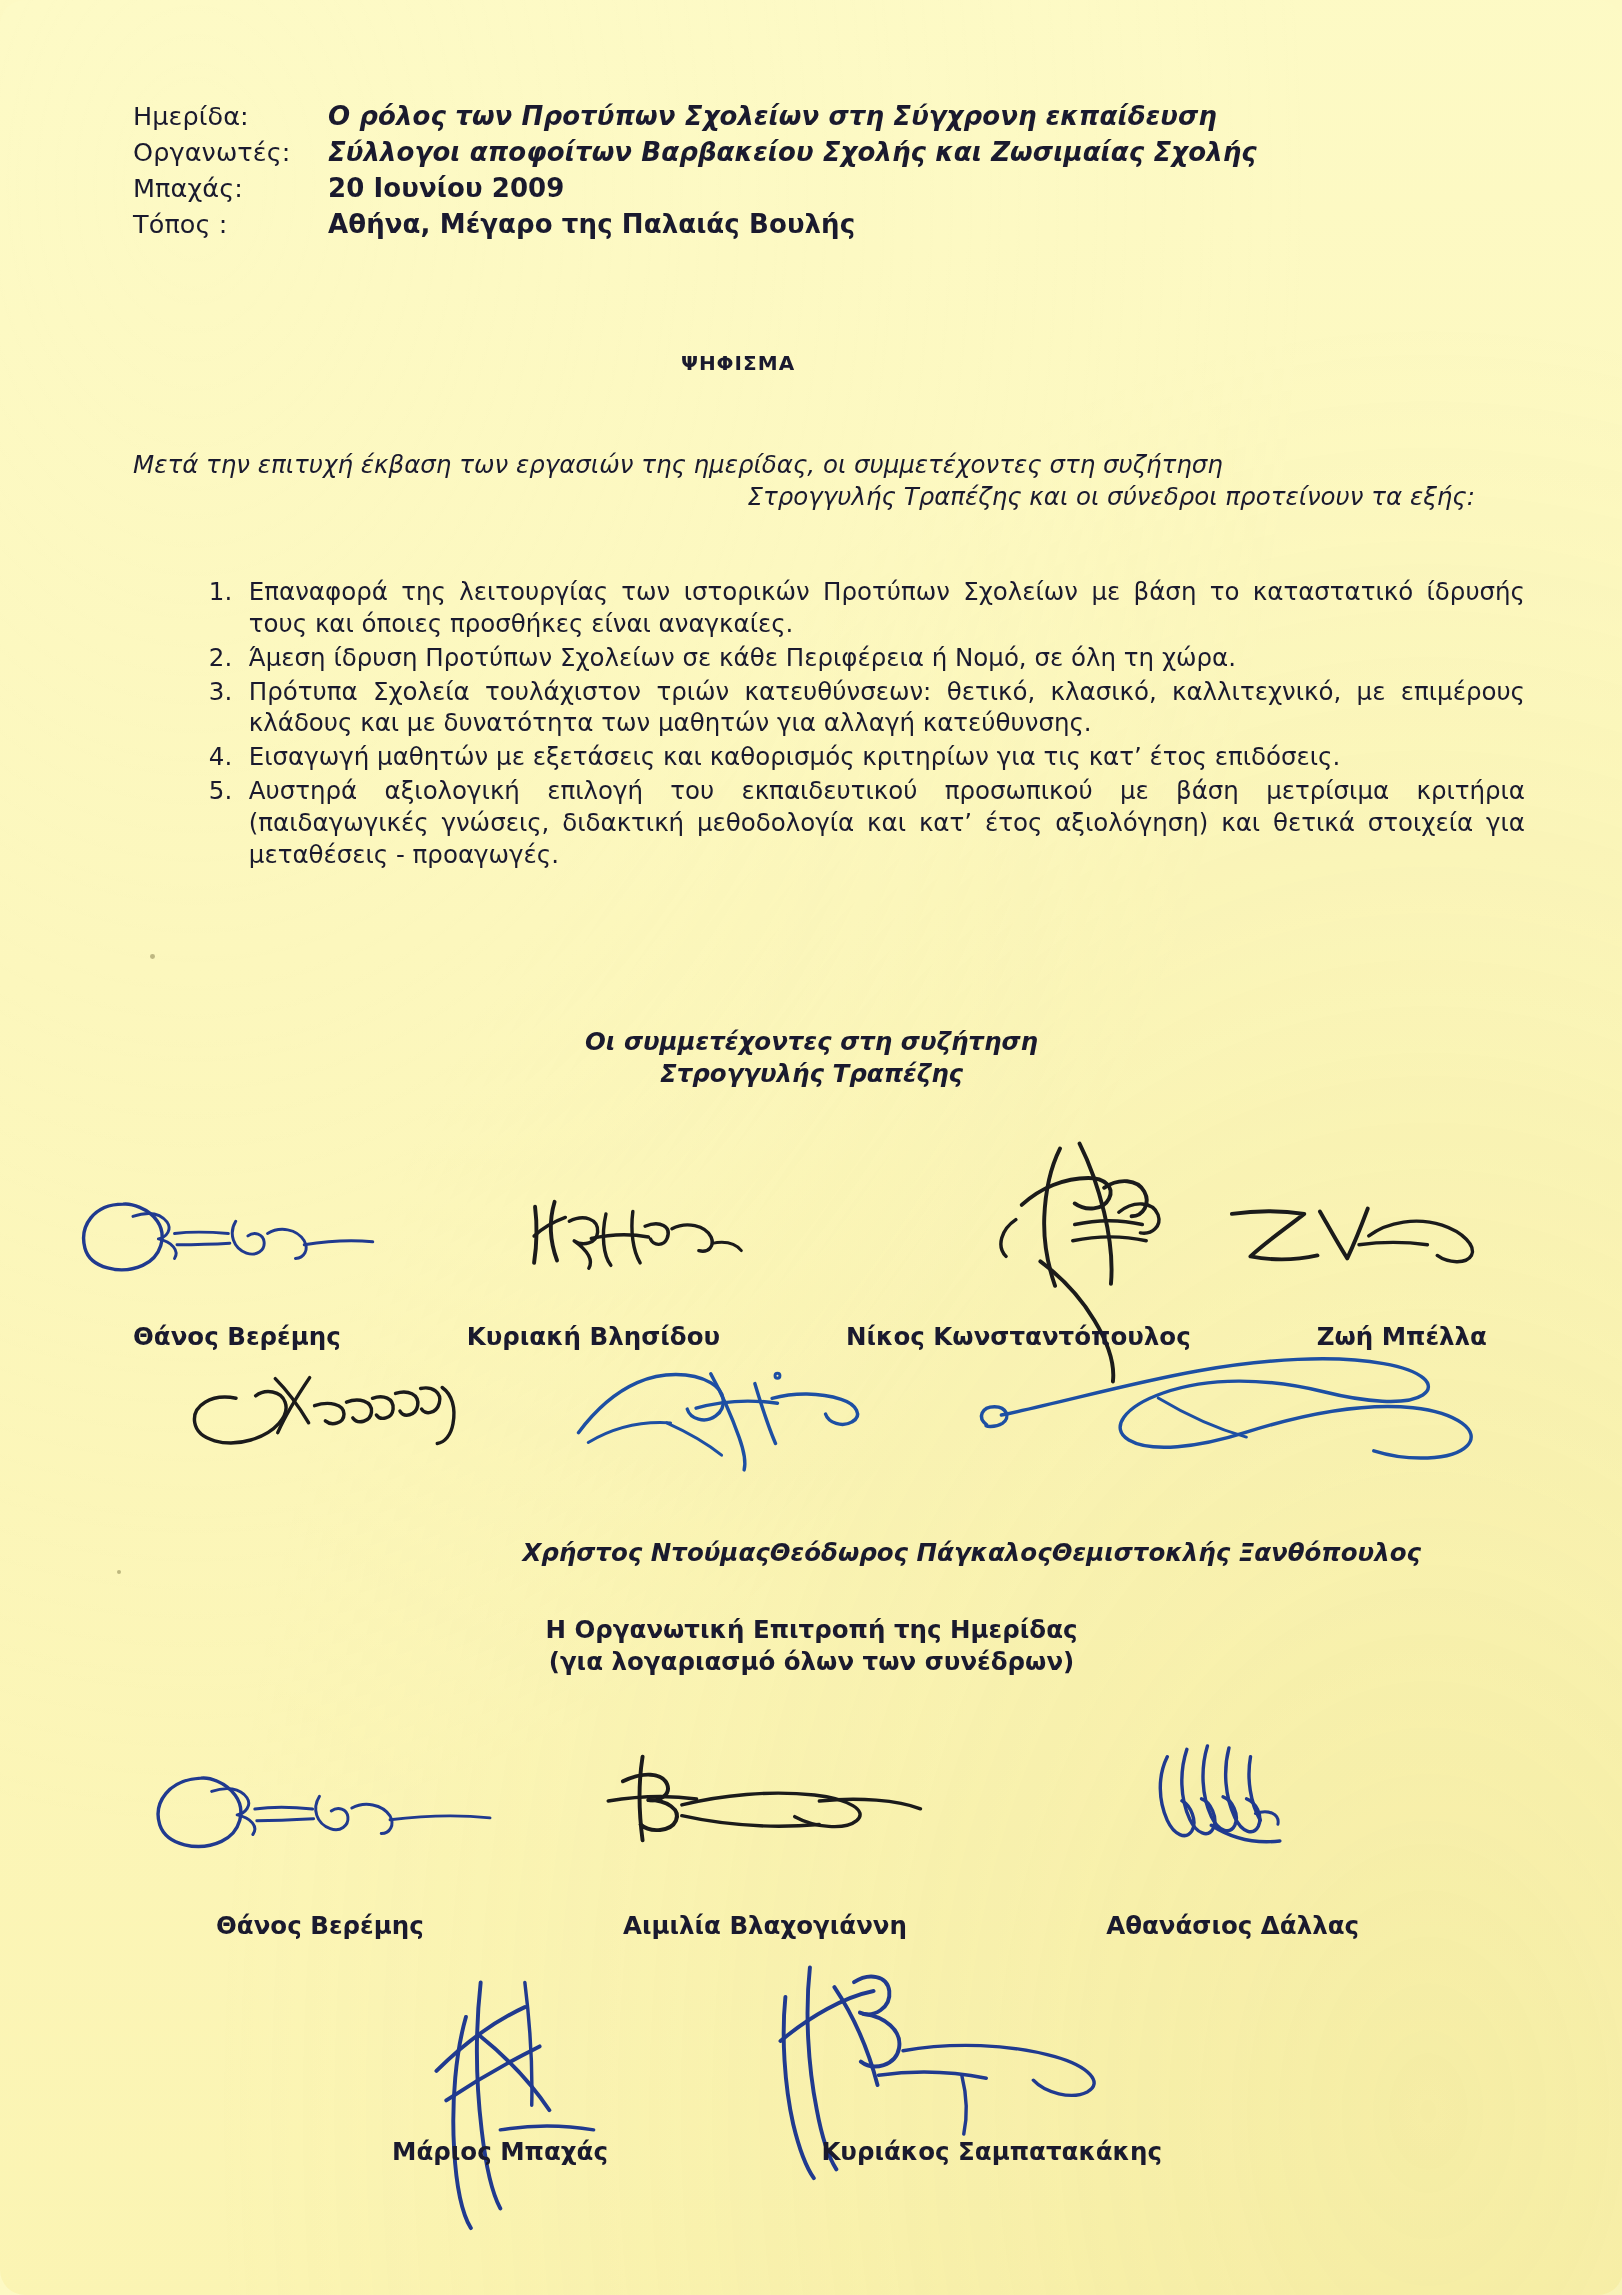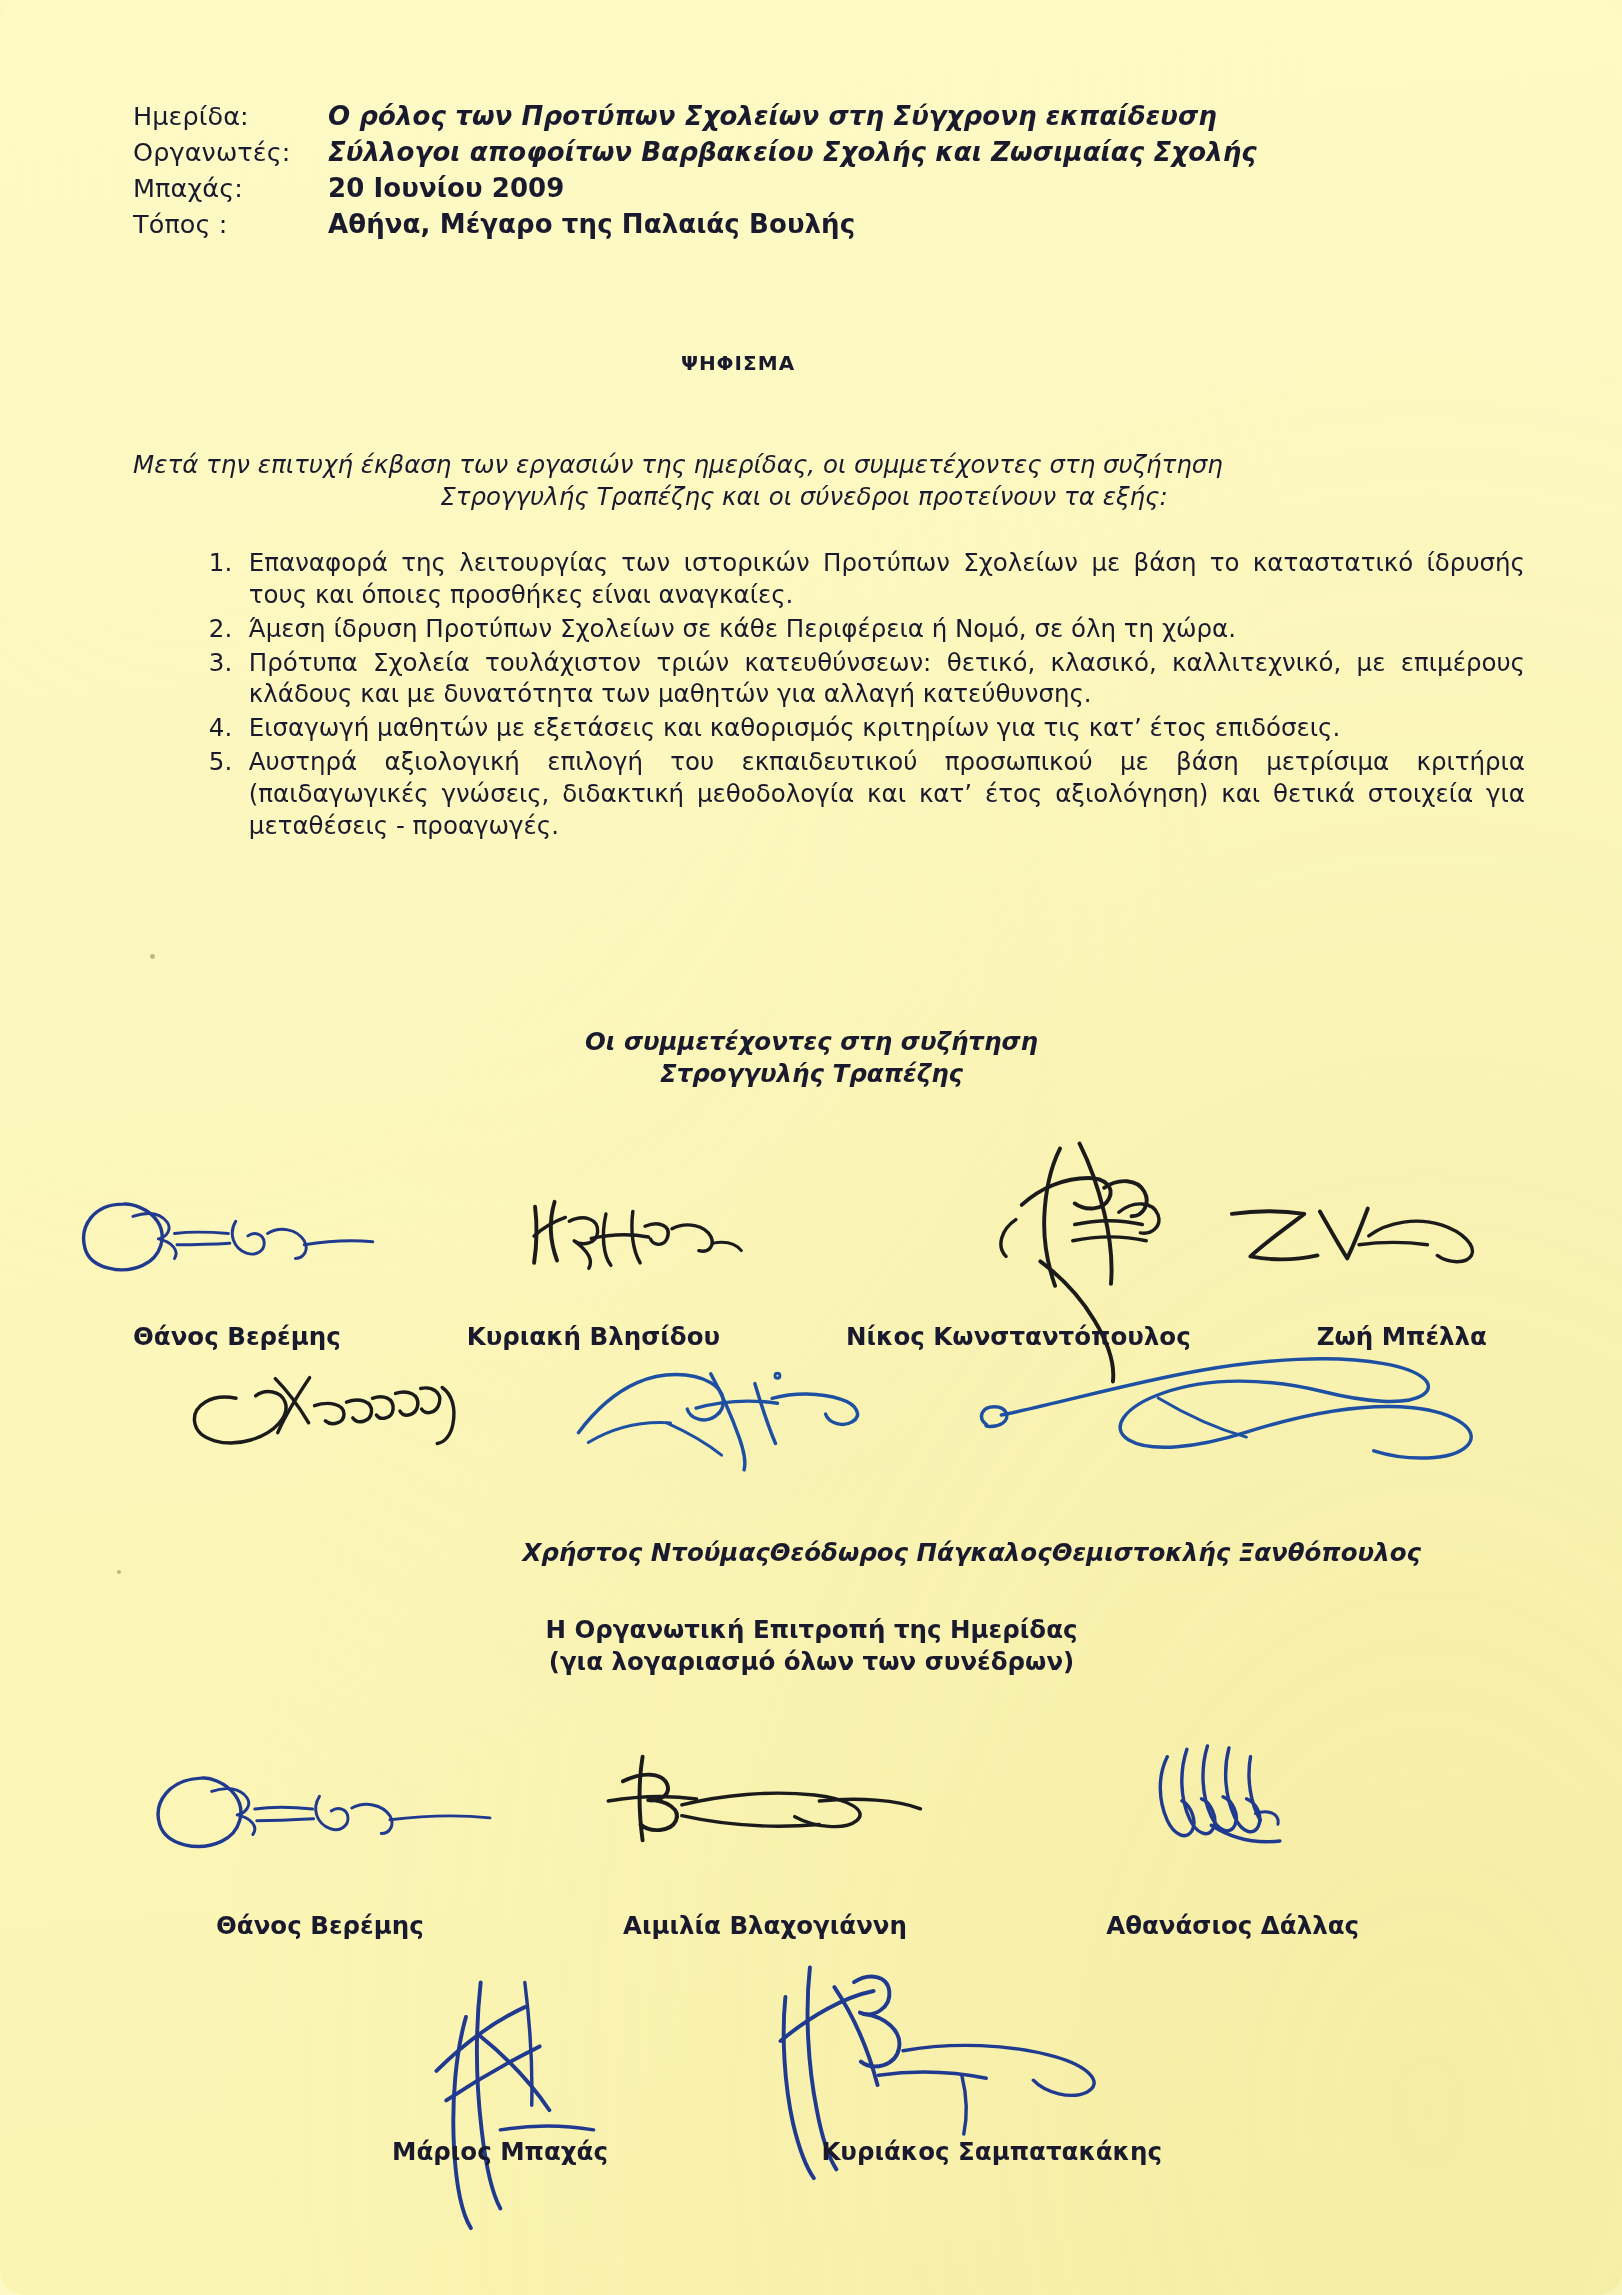--- a/index.html
+++ b/index.html
@@ -76,27 +76,27 @@
   .intro {
     position: absolute;
     left: 133px;
     top: 449px;
     width: 1342px;
     font-size: 24.5px;
     line-height: 1.32;
     text-align: justify;
     font-style: italic;
   }
-  .intro .line2 { text-align: center; }
+  .intro .line2 { text-align: right; }
 
   
   ol.items {
     position: absolute;
     left: 186px;
-    top: 547px;
+    top: 576px;
     width: 1285px;
     margin: 0;
     padding: 0 0 0 54px;
     font-size: 24.5px;
     line-height: 1.30;
   }
   ol.items li {
     margin-bottom: 2px;
     text-align: justify;
     padding-left: 8.8px;

